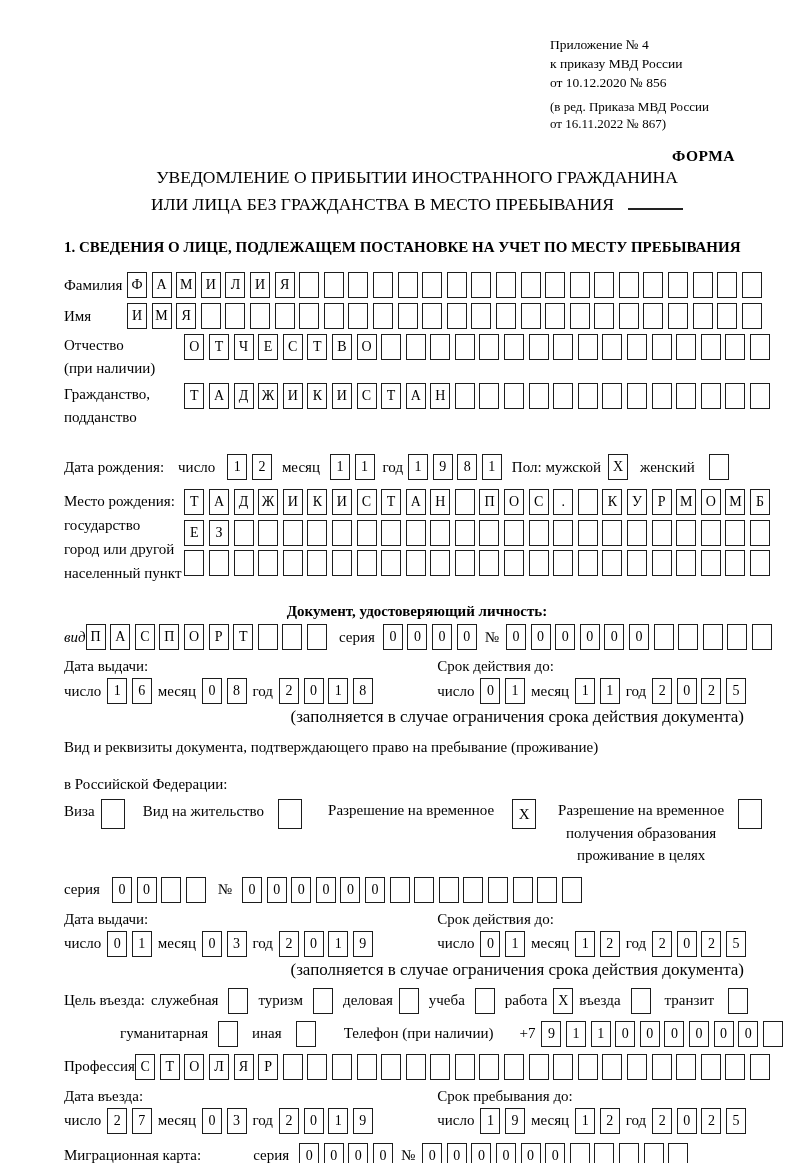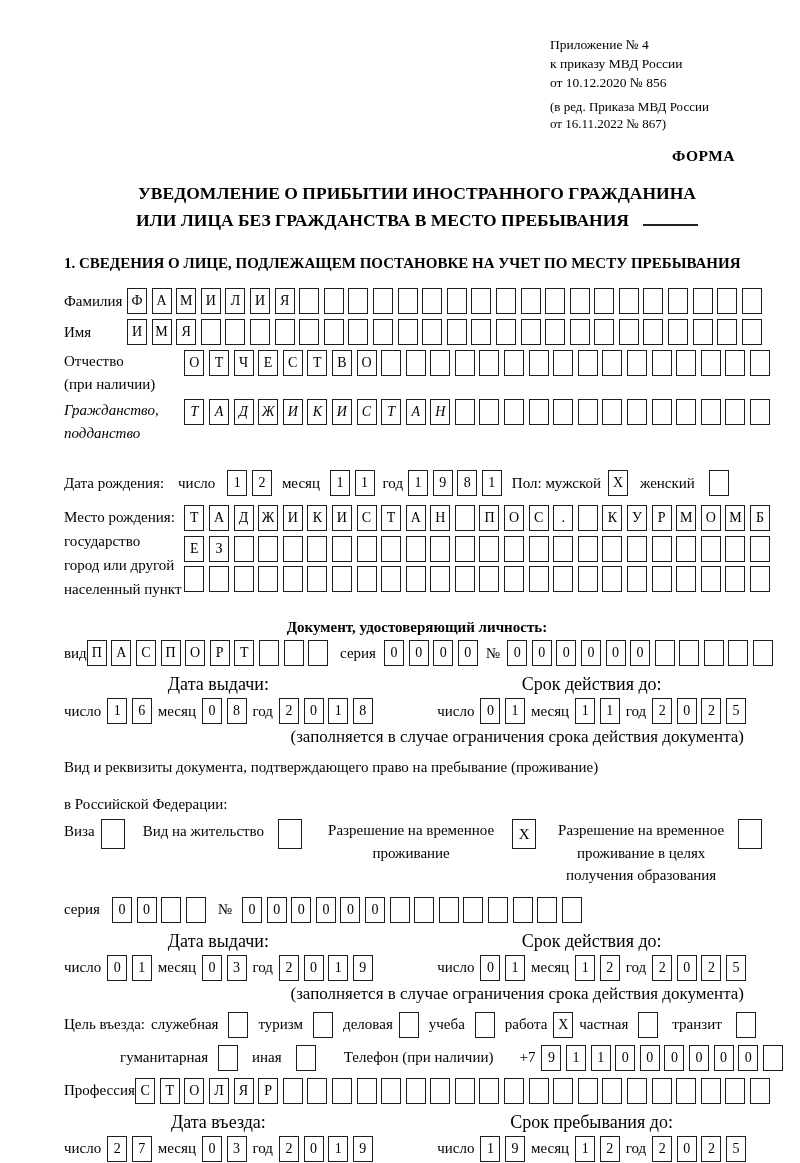--- a/index.html
+++ b/index.html
@@ -4,35 +4,35 @@
 <style>
   html,body{margin:0;padding:0;background:#fff;}
   body{width:800px;height:1163px;overflow:hidden;color:#000;
        font-family:"Liberation Serif","DejaVu Serif",serif;font-size:15px;}
   .page{box-sizing:border-box;width:800px;height:946px;padding:36px 30px 0 64px;}
   
   .hdr{width:190px;margin-left:auto;margin-right:30px;font-size:13.5px;line-height:1.4;}
   .hdr .amend{font-size:13px;margin-top:5px;line-height:1.35;}
   .forma{font-weight:bold;font-size:15.5px;text-align:right;margin:14px 35px 0 0;letter-spacing:.5px;}
   
-  .title{font-weight:bold;font-size:17.5px;text-align:center;margin-top:16px;line-height:1.45;}
+  .title{font-weight:normal;font-size:17.5px;text-align:center;line-height:1.45;}
   .uline{display:inline-block;width:55px;border-bottom:2px solid #222;margin-left:14px;height:1em;vertical-align:baseline;}
   .sec-h{font-weight:bold;font-size:15px;margin-top:22px;}
   
   .row{display:flex;align-items:center;margin-top:5px;}
   .row.top{align-items:flex-start;}
   .cells{display:flex;gap:4.6px;}
   .cell{flex:0 0 20px;width:20px;height:26px;box-sizing:border-box;border:1.8px solid #1d1d1d;
         display:flex;align-items:center;justify-content:center;font-size:14px;line-height:1;background:#fff;}
   .cell.big{flex:0 0 24px;width:24px;height:30px;font-size:15px;}
   .lbl{white-space:nowrap;}
   .stack{line-height:1.55;} 
   
   .dpair{display:flex;justify-content:space-between;margin-top:8px;padding-right:24px;}
-  .dg-title{text-align:center;font-size:18px;margin-bottom:3px;}
+  .dg-title{text-align:left;font-size:15px;margin-bottom:3px;}
   .dg-row{display:flex;align-items:center;gap:6px;}
   .note{font-size:17px;text-align:right;margin-top:3px;padding-right:26px;}
   .para{margin-top:12px;}
   
   .opt-block{text-align:center;line-height:1.5;}
   .gap6{margin-left:6px;}.gap10{margin-left:10px;}.gap14{margin-left:14px;}.gap18{margin-left:18px;}
   .pt4{padding-top:4px;}
 </style>
 </head>
 <body>
@@ -147,21 +147,21 @@
         <span class="cell"></span>
         <span class="cell"></span>
         <span class="cell"></span>
         <span class="cell"></span>
         <span class="cell"></span>
         <span class="cell"></span>
         <span class="cell"></span>
       </span>
   </div>
 
-  <div class="row top" style="margin-top:2px;font-style:italic;">
+  <div class="row top" style="margin-top:2px;">
     <span class="stack" style="width:121px;">
       <div>Гражданство,</div>
       <div>подданство</div>
     </span>
     <span class="cells">
         <span class="cell">Т</span>
         <span class="cell">А</span>
         <span class="cell">Д</span>
         <span class="cell">Ж</span>
         <span class="cell">И</span>
@@ -297,21 +297,21 @@
           <span class="cell"></span>
           <span class="cell"></span>
           <span class="cell"></span>
         </span>
     </span>
   </div>
 
   <div style="text-align:center;font-weight:bold;margin-top:18px;">Документ, удостоверяющий личность:</div>
 
   <div class="row" style="margin-top:4px;">
-    <span class="lbl" style="width:46px;">вид</span>
+    <span class="lbl" style="width:46px;font-style:italic;">вид</span>
     <span class="cells">
         <span class="cell">П</span>
         <span class="cell">А</span>
         <span class="cell">С</span>
         <span class="cell">П</span>
         <span class="cell">О</span>
         <span class="cell">Р</span>
         <span class="cell">Т</span>
         <span class="cell"></span>
         <span class="cell"></span>
@@ -391,27 +391,26 @@
   <div class="para">Вид и реквизиты документа, подтверждающего право на пребывание (проживание)</div>
   <div style="margin-top:20px;">в Российской Федерации:</div>
 
   <div class="row top" style="margin-top:6px;">
     <span class="lbl pt4">Виза</span>
     <span class="cell big gap6"></span>
     <span class="lbl pt4 gap18">Вид на жительство</span>
     <span class="cell big gap14"></span>
     <span class="opt-block gap14" style="width:190px;">
       <div>Разрешение на временное</div>
-      <div>проживание</div>
     </span>
     <span class="cell big gap6">X</span>
     <span class="opt-block gap14" style="width:182px;">
       <div>Разрешение на временное</div>
+      <div>получения образования</div>
       <div>проживание в целях</div>
-      <div>получения образования</div>
     </span>
     <span class="cell big gap6"></span>
   </div>
 
   <div class="row" style="margin-top:10px;">
     <span class="lbl" style="width:48px;">серия</span>
     <span class="cells">
         <span class="cell">0</span>
         <span class="cell">0</span>
         <span class="cell"></span>
@@ -489,21 +488,21 @@
     <span class="lbl gap6">служебная</span>
     <span class="cell gap10"></span>
     <span class="lbl gap10">туризм</span>
     <span class="cell gap10"></span>
     <span class="lbl gap10">деловая</span>
     <span class="cell gap6"></span>
     <span class="lbl gap10">учеба</span>
     <span class="cell gap10"></span>
     <span class="lbl gap10">работа</span>
     <span class="cell gap6">X</span>
-    <span class="lbl gap6">частная</span>
+    <span class="lbl gap6">въезда</span>
     <span class="cell gap10"></span>
     <span class="lbl gap14">транзит</span>
     <span class="cell gap14"></span>
   </div>
 
   <div class="row" style="margin-top:7px;">
     <span class="lbl" style="margin-left:56px;">гуманитарная</span>
     <span class="cell gap10"></span>
     <span class="lbl gap14">иная</span>
     <span class="cell gap14"></span>

